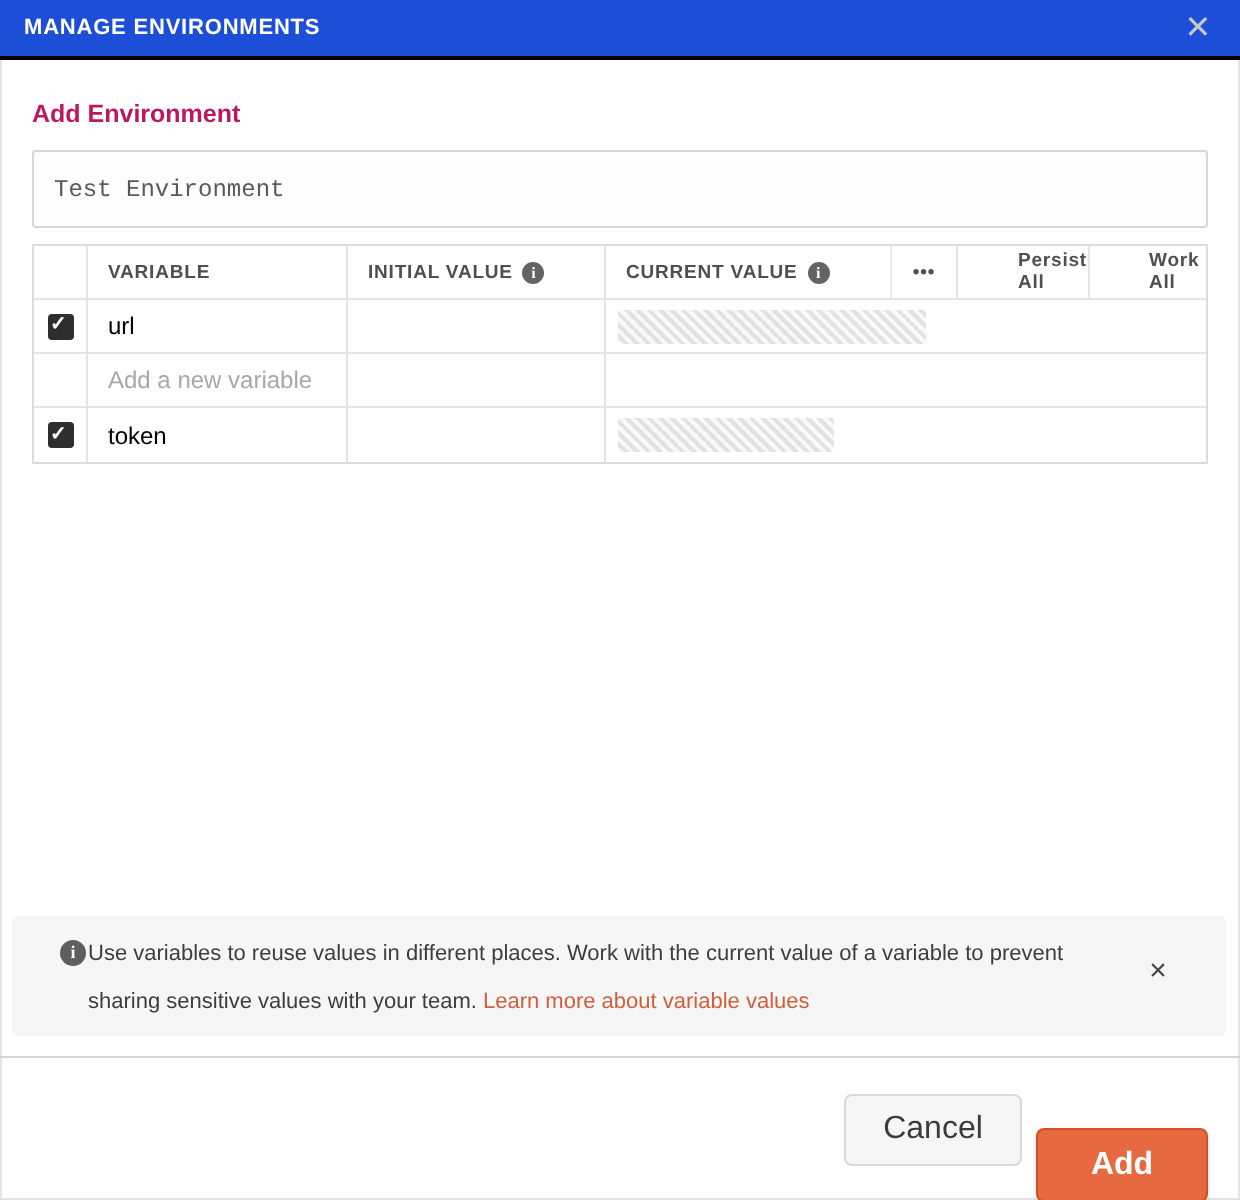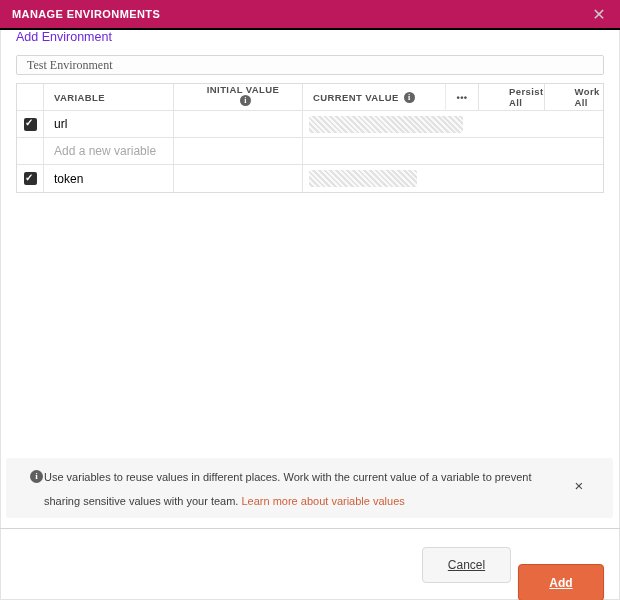--- a/index.html
+++ b/index.html
@@ -1,41 +1,41 @@
 <!DOCTYPE html>
 <html><head>
 <meta charset="utf-8">
 <style>
   * { margin:0; padding:0; box-sizing:border-box; }
   html,body { width:620px; height:600px; background:#fff; font-family:"Liberation Sans", sans-serif; }
   .app { position:relative; width:620px; height:600px; background:#fff; overflow:hidden;
          box-shadow: inset 0 0 0 1px #e3e3e3; }
 
   
-  .titlebar { position:relative; height:30px; background:#be185d; border-bottom:2px solid #000;
+  .titlebar { position:relative; height:30px; background:#1d4ed8; border-bottom:2px solid #000;
               display:flex; align-items:center; padding:0 12px; }
   .titlebar-title { color:#fff; font-size:11px; font-weight:bold; letter-spacing:.4px; }
   .titlebar-close { position:absolute; right:10px; top:4px; color:#c9c9c9; font-size:16px;
                     line-height:22px; width:22px; text-align:center; cursor:pointer; }
 
   
   .content { padding:0 16px; }
-  .form-heading { font-size:12.5px; font-weight:normal; color:#6d28d9; }
-  .env-name-input { margin-top:11px; width:588px; height:20px; border:1px solid #d6d6d6; border-radius:2px;
-                    padding:0 10px; font-size:12px; color:#5a5a5a; font-family:Liberation Serif, serif;
+  .form-heading { margin-top:20px; font-size:12.5px; font-weight:bold; color:#be185d; }
+  .env-name-input { margin-top:11px; width:588px; height:39px; border:1px solid #d6d6d6; border-radius:2px;
+                    padding:0 10px; font-size:12px; color:#5a5a5a; font-family:Liberation Mono, monospace;
                     background:#fdfdfd; outline:none; display:block; }
 
   
   .var-table { margin-top:8px; width:588px; border:1px solid #dcdcdc; font-size:12px; }
   .tr { display:flex; height:27px; align-items:stretch; border-bottom:1px solid #e4e4e4; background:#fff; }
   .tr:last-child { border-bottom:none; }
   .cell { display:flex; align-items:center; border-right:1px solid #e4e4e4; }
   .c-cb      { width:27px;  justify-content:center; }
   .c-var     { width:130px; padding-left:10px; }
-  .c-init    { width:129px; padding-left:10px;flex-direction:column; }
+  .c-init    { width:129px; padding-left:10px; }
   .c-curr    { flex:1; padding-left:6px; border-right:none; }
   
   .thead .cell { font-size:9.5px; font-weight:bold; color:#4f4f4f; letter-spacing:.4px; }
   .th-curr   { width:142px; flex:none; padding-left:10px; border-right:none; }
   .th-dots   { width:33px; justify-content:center; border-left:1px solid #eaeaea; border-right:none;
                color:#2b2b2b; font-size:12px; font-weight:bold; letter-spacing:1px; cursor:pointer; }
   .th-action { flex:1; justify-content:center; border-left:1px solid #e3e3e3; border-right:none;
                font-size:12px; font-weight:normal; letter-spacing:0; color:#d0613c; cursor:pointer;padding-left:30px; }
   .info-icon { display:inline-block; width:11px; height:11px; border-radius:50%; background:#636363;
                color:#fff; font-size:8px; font-weight:bold; text-align:center; line-height:11px;
@@ -59,22 +59,22 @@
                  line-height:13px; font-family:"Liberation Serif",serif; }
   .banner-text { position:absolute; left:38px; top:7px; width:505px; font-size:11px; color:#3d3d3d;
                  line-height:24px; }
   .banner-link { color:#cf5f3a; cursor:pointer; text-decoration:none; }
   .banner-close { position:absolute; right:24px; top:18px; color:#444; font-size:15px; cursor:pointer;
                   line-height:20px; width:20px; text-align:center; }
 
   
   .footer-divider { position:absolute; left:0; right:0; top:528px; height:1px; background:#d4d4d4; }
   .footer { position:absolute; top:547px; right:16px; display:flex; gap:7px; }
-  .btn { height:36px; border-radius:4px; font-size:12px; font-family:"Liberation Sans",sans-serif;
-         cursor:pointer; display:flex; align-items:center; justify-content:center;text-decoration:underline; }
+  .btn { height:36px; border-radius:4px; font-size:16px; font-family:"Liberation Sans",sans-serif;
+         cursor:pointer; display:flex; align-items:center; justify-content:center; }
   .btn-cancel { width:89px; background:#f6f6f6; border:1px solid #d9d9d9; color:#3b3b3b; }
   .btn-add { width:86px; height:37px; background:#e7693f; border:1px solid #cf5127; color:#fff;
              font-weight:bold; box-shadow:0 1px 2px rgba(0,0,0,.15);margin-top:17px; }
 </style>
 </head>
 <body>
 
 <div class="app">
 
   <div class="titlebar">

